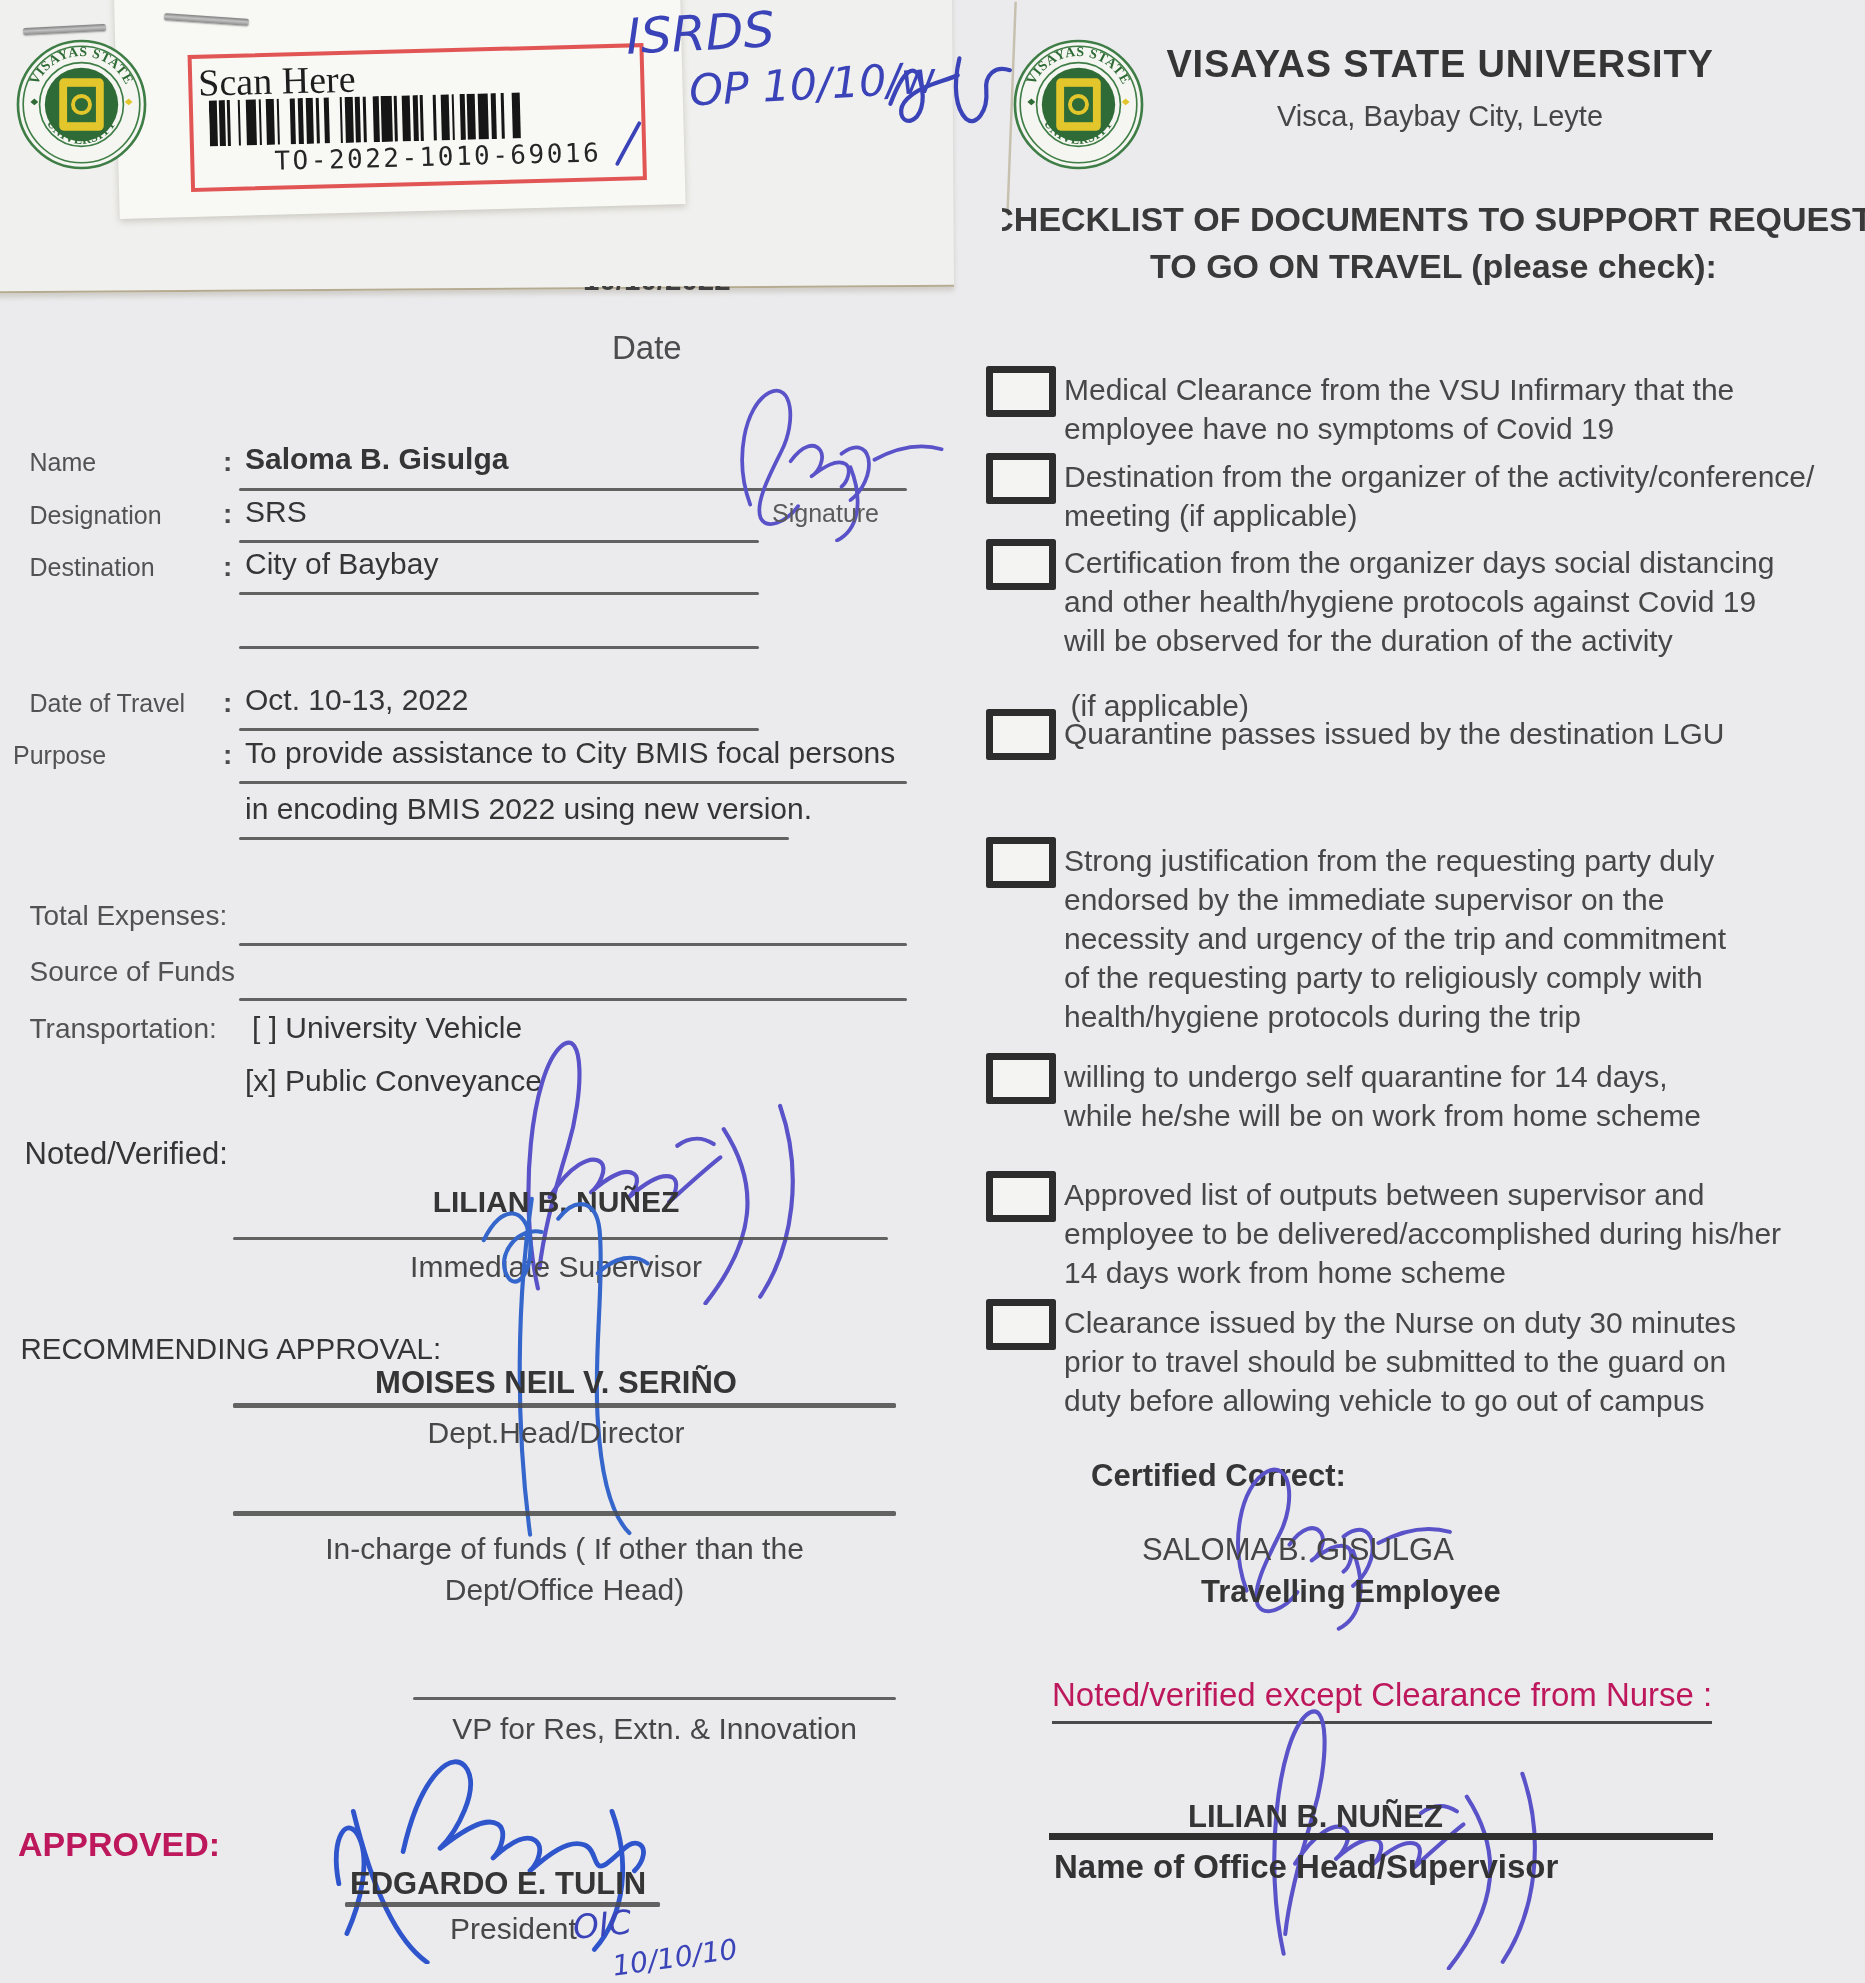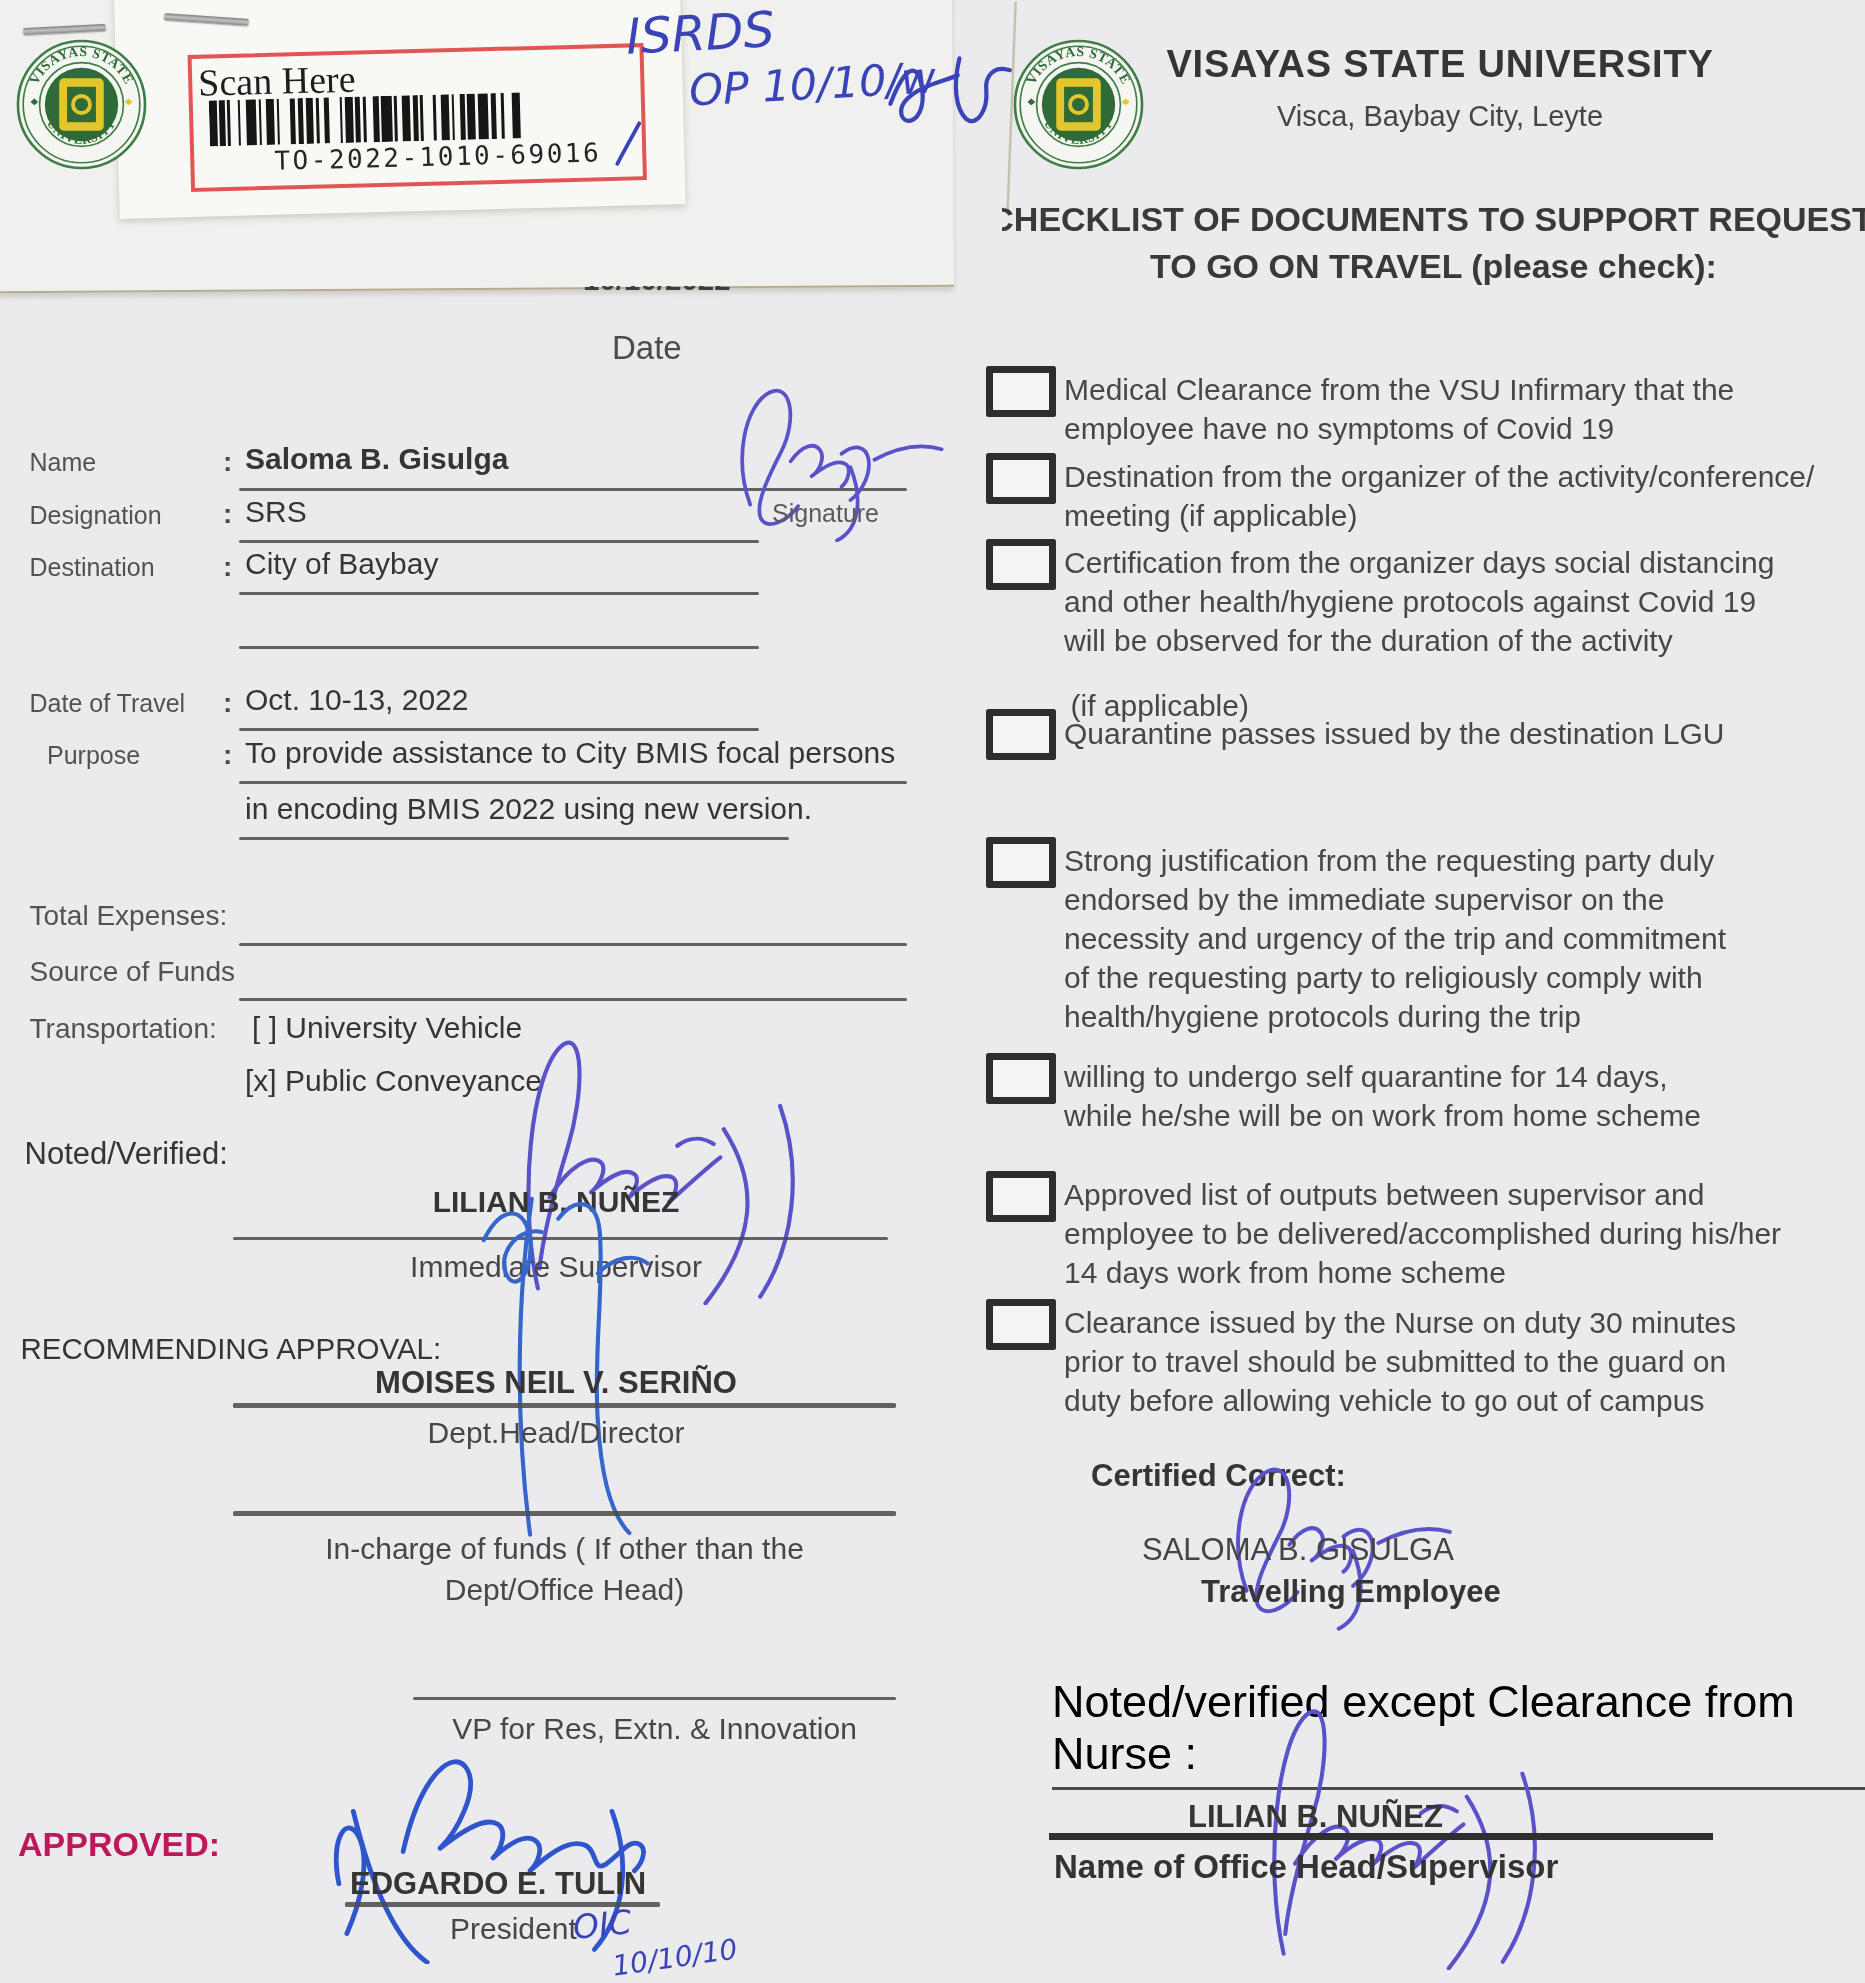--- a/index.html
+++ b/index.html
@@ -213,21 +213,21 @@
   <div class="val" style="left:245px;top:547px">City of Baybay</div>
   <div class="rule" style="left:239px;top:592px;width:520px"></div>
 
   <div class="rule" style="left:239px;top:646px;width:520px"></div>
 
   <div class="lbl" style="left:29.5px;top:689px">Date of Travel</div>
   <div class="colon" style="left:223px;top:687px">:</div>
   <div class="val" style="left:245px;top:683px">Oct. 10-13, 2022</div>
   <div class="rule" style="left:239px;top:728px;width:520px"></div>
 
-  <div class="lbl" style="left:47px;top:741px">Purpose</div>
+  <div class="lbl" style="left:13px;top:741px">Purpose</div>
   <div class="colon" style="left:223px;top:739px">:</div>
   <div class="val" style="left:245px;top:736px">To provide assistance to City BMIS focal persons</div>
   <div class="rule" style="left:239px;top:781px;width:668px"></div>
   <div class="val" style="left:245px;top:792px">in encoding BMIS 2022 using new version.</div>
   <div class="rule" style="left:239px;top:837px;width:550px"></div>
 
   <div class="lbl" style="left:29.5px;top:900px;font-size:28px">Total Expenses:</div>
   <div class="rule" style="left:239px;top:943px;width:668px"></div>
   <div class="lbl" style="left:29.5px;top:956px;font-size:28px">Source of Funds</div>
   <div class="rule" style="left:239px;top:998px;width:668px"></div>
@@ -351,21 +351,21 @@
   <svg class="sig" style="left:1191px;top:1447px;width:270px;height:184px" viewBox="0 0 340 230">
     <path d="M70,180 C48,120 62,48 96,30 C126,16 132,68 112,108 C96,140 76,178 84,198 C92,214 118,204 134,182" stroke="#5a52c8" stroke-width="5"></path>
     <path d="M124,122 C140,100 156,96 164,108 C170,118 162,136 152,142 C168,130 186,118 198,126 C206,132 200,150 192,156" stroke="#5a52c8" stroke-width="5"></path>
     <path d="M192,112 C210,98 224,102 228,118 C232,138 220,162 204,174" stroke="#5a52c8" stroke-width="5"></path>
     <path d="M204,130 C222,176 214,214 186,228" stroke="#5a52c8" stroke-width="5"></path>
     <path d="M236,120 C266,104 298,98 326,106" stroke="#5a52c8" stroke-width="5"></path>
   </svg>
   <div class="abs" style="left:1142px;top:1532px;font-size:31px;color:#454545">SALOMA B. GISULGA</div>
   <div class="abs b" style="left:1201px;top:1574px;font-size:31px;color:#353535">Travelling Employee</div>
 
-  <div class="abs" style="left:1052px;top:1676px;font-size:45px;color:#000000;border-bottom:3.3px solid #4a4a4a;padding-bottom:6.5px">Noted/verified except Clearance from Nurse :</div>
+  <div class="abs" style="left:1052px;top:1676px;font-size:33px;color:#be185d;border-bottom:3.3px solid #4a4a4a;padding-bottom:6.5px">Noted/verified except Clearance from Nurse :</div>
   <svg class="sig" style="left:1150px;top:1692px;width:434px;height:278px" viewBox="0 0 460 340">
     <path d="M128,320 C104,212 120,60 156,28 C184,4 184,84 164,150 C150,196 134,258 130,296" stroke="#5a52c8" stroke-width="5"></path>
     <path d="M142,210 C166,172 192,158 204,168 C212,176 202,196 192,204 C210,188 232,174 244,182 C252,188 244,204 238,210 C256,194 276,180 290,186 C300,192 292,210 286,216 C306,198 330,176 348,162" stroke="#5a52c8" stroke-width="5"></path>
     <path d="M296,148 C312,136 328,138 340,146" stroke="#5a52c8" stroke-width="5"></path>
     <path d="M352,128 C396,196 390,262 330,338" stroke="#5a52c8" stroke-width="5"></path>
     <path d="M420,100 C448,180 436,270 396,330" stroke="#5a52c8" stroke-width="5"></path>
   </svg>
   <div class="abs b" style="left:1188px;top:1799px;font-size:31px;color:#353535">LILIAN B. NUÑEZ</div>
   <div class="abs" style="left:1049px;top:1833px;width:664px;height:7.4px;background:#2f2f2f"></div>
   <div class="abs b" style="left:1054px;top:1848px;font-size:33px;color:#333">Name of Office Head/Supervisor</div>

